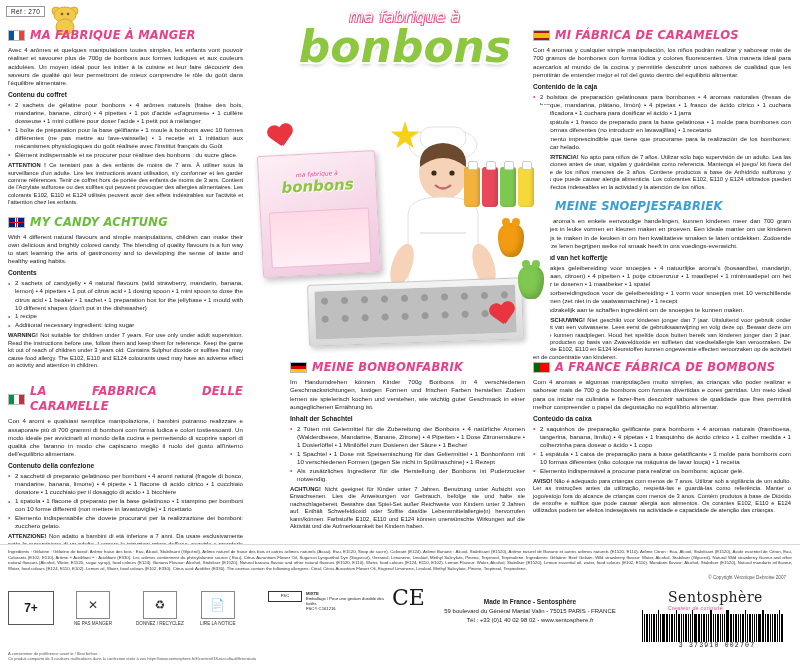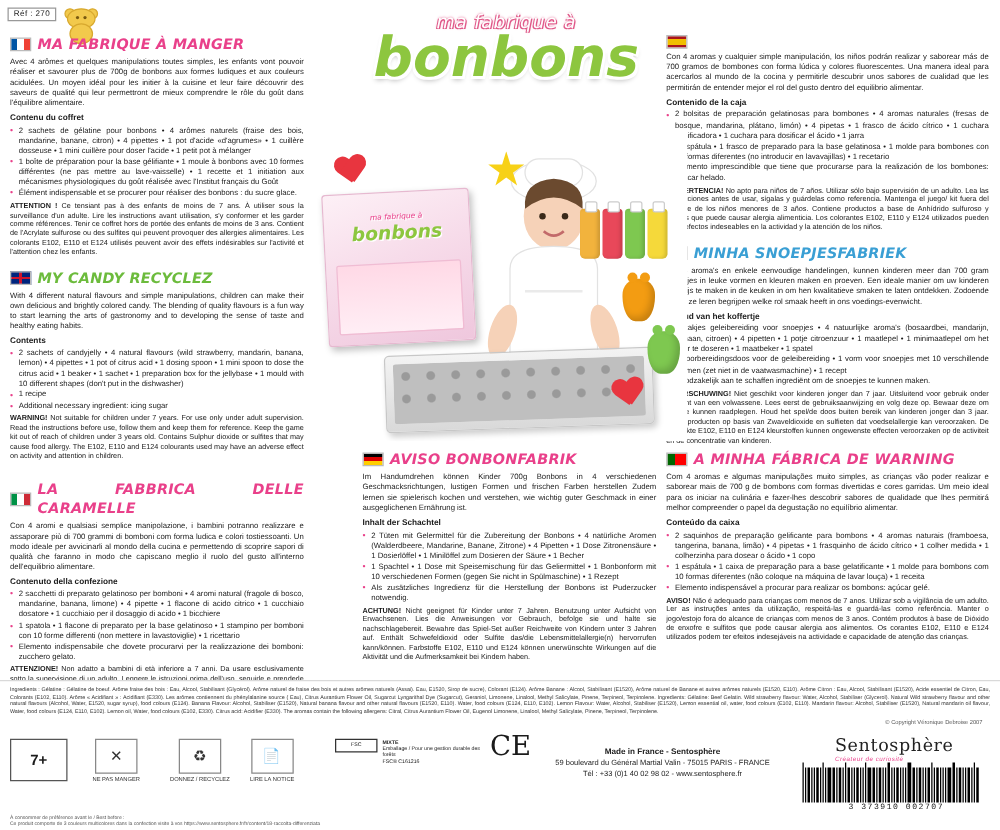--- a/index.html
+++ b/index.html
@@ -297,54 +297,55 @@
       <li>1 boîte de préparation pour la base gélifiante • 1 moule à bonbons avec 10 formes différentes (ne pas mettre au lave-vaisselle) • 1 recette et 1 initiation aux mécanismes physiologiques du goût réalisée avec l'Institut français du Goût</li>
       <li>Élément indispensable et se procurer pour réaliser des bonbons : du sucre glace.</li>
     </ul>
     <div class="warn">
       <b>ATTENTION !</b>
       <span>Ce tensiant pas à des enfants de moins de 7 ans. À utiliser sous la surveillance d'un adulte. Lire les instructions avant utilisation, s'y conformer et les garder comme références. Tenir ce coffret hors de portée des enfants de moins de 3 ans. Contient de l'Acrylate sulfurose ou des sulfites qui peuvent provoquer des allergies alimentaires. Les colorants E102, E110 et E124 utilisés peuvent avoir des effets indésirables sur l'activité et l'attention chez les enfants.</span>
     </div>
 
     <div class="sec-head" style="margin-top:8px">
       <span class="flag f-gb"></span>
-      <span class="sec-title green">MY CANDY RECYCLEZ</span>
+      <span class="sec-title green">MY CANDY ACHTUNG</span>
     </div>
     <p class="p">With 4 different natural flavours and simple manipulations, children can make their own delicious and brightly colored candy. The blending of quality flavours is a fun way to start learning the arts of gastronomy and to developing the sense of taste and healthy eating habits.</p>
     <div class="sub-head">Contents</div>
     <ul class="items">
       <li>2 sachets of candyjelly • 4 natural flavours (wild strawberry, mandarin, banana, lemon) • 4 pipettes • 1 pot of citrus acid • 1 dosing spoon • 1 mini spoon to dose the citrus acid • 1 beaker • 1 sachet • 1 preparation box for the jellybase • 1 mould with 10 different shapes (don't put in the dishwasher)</li>
       <li>1 recipe</li>
       <li>Additional necessary ingredient: icing sugar</li>
     </ul>
     <div class="warn">
       <b>WARNING!</b>
       <span>Not suitable for children under 7 years. For use only under adult supervision. Read the instructions before use, follow them and keep them for reference. Keep the game kit out of reach of children under 3 years old. Contains Sulphur dioxide or sulfites that may cause food allergy. The E102, E110 and E124 colourants used may have an adverse effect on activity and attention in children.</span>
     </div>
   </div>
 
   <div class="col col-right">
     <div class="sec-head">
       <span class="flag f-es"></span>
+      <span class="sec-title">MI FÁBRICA DE CARAMELOS</span>
     </div>
     <p class="p">Con 4 aromas y cualquier simple manipulación, los niños podrán realizar y saborear más de 700 gramos de bombones con forma lúdica y colores fluorescentes. Una manera ideal para acercarlos al mundo de la cocina y permitirle descubrir unos sabores de cualidad que les permitirán de entender mejor el rol del gusto dentro del equilibrio alimentar.</p>
     <div class="sub-head">Contenido de la caja</div>
     <ul class="items">
       <li>2 bolsitas de preparación gelatinosas para bombones • 4 aromas naturales (fresas de bosque, mandarina, plátano, limón) • 4 pipetas • 1 frasco de ácido cítrico • 1 cuchara dosificadora • 1 cuchara para dosificar el ácido • 1 jarra</li>
       <li>1 espátula • 1 frasco de preparado para la base gelatinosa • 1 molde para bombones con 10 formas diferentes (no introducir en lavavajillas) • 1 recetario</li>
       <li>Elemento imprescindible que tiene que procurarse para la realización de los bombones: azúcar helado.</li>
     </ul>
     <div class="warn">
       <b>¡ADVERTENCIA!</b>
       <span>No apto para niños de 7 años. Utilizar sólo bajo supervisión de un adulto. Lea las instrucciones antes de usar, sígalas y guárdelas como referencia. Mantenga el juego/ kit fuera del alcance de los niños menores de 3 años. Contiene productos a base de Anhídrido sulfuroso y sulfitos que puede causar alergia alimenticia. Los colorantes E102, E110 y E124 utilizados pueden tener efectos indeseables en la actividad y la atención de los niños.</span>
     </div>
 
     <div class="sec-head" style="margin-top:8px">
       <span class="flag f-nl"></span>
-      <span class="sec-title blue">MINHA SNOEPJESFABRIEK</span>
+      <span class="sec-title blue">MEINE SNOEPJESFABRIEK</span>
     </div>
     <p class="p">Met 4 aroma's en enkele eenvoudige handelingen, kunnen kinderen meer dan 700 gram snoepjes in leuke vormen en kleuren maken en proeven. Een ideale manier om uw kinderen wegwijs te maken in de keuken in om hen kwalitatieve smaken te laten ontdekken. Zodoende zullen ze leren begrijpen welke rol smaak heeft in ons voedings-evenwicht.</p>
     <div class="sub-head">Inhoud van het koffertje</div>
     <ul class="items">
       <li>2 zakjes geleibereiding voor snoepjes • 4 natuurlijke aroma's (bosaardbei, mandarijn, banaan, citroen) • 4 pipetten • 1 potje citroenzuur • 1 maatlepel • 1 minimaatlepel om het zuur te doseren • 1 maatbeker • 1 spatel</li>
       <li>1 voorbereidingsdoos voor de geleibereiding • 1 vorm voor snoepjes met 10 verschillende vormen (zet niet in de vaatwasmachine) • 1 recept</li>
       <li>Noodzakelijk aan te schaffen ingrediënt om de snoepjes te kunnen maken.</li>
     </ul>
     <div class="warn">
       <b>WAARSCHUWING!</b>
@@ -417,39 +418,39 @@
     </ul>
     <div class="warn">
       <b>ATTENZIONE!</b>
       <span>Non adatto a bambini di età inferiore a 7 anni. Da usare esclusivamente sotto la supervisione di un adulto. Leggere le istruzioni prima dell'uso, seguirle e prenderle come riferimento. Tenere il giocattolo kit fuori dalla portata di bambini di età inferiore a 3 anni. Contiene prodotti a base di Anidride solforosa e solfiti che può causare allergie alimentari. Nei bambini, coloranti E102, E110 e E124 utilizzati possono avere effetti indesiderati sulla loro attività e attenzione.</span>
     </div>
   </div>
 
   <div class="col col-bottom-mid">
     <div class="sec-head">
       <span class="flag f-de"></span>
-      <span class="sec-title">AVISO BONBONFABRIK</span>
+      <span class="sec-title">MEINE BONBONFABRIK</span>
     </div>
     <p class="p">Im Handumdrehen können Kinder 700g Bonbons in 4 verschiedenen Geschmacksrichtungen, lustigen Formen und frischen Farben herstellen Zudem lernen sie spielerisch kochen und verstehen, wie wichtig guter Geschmack in einer ausgeglichenen Ernährung ist.</p>
     <div class="sub-head">Inhalt der Schachtel</div>
     <ul class="items">
       <li>2 Tüten mit Gelermittel für die Zubereitung der Bonbons • 4 natürliche Aromen (Walderdbeere, Mandarine, Banane, Zitrone) • 4 Pipetten • 1 Dose Zitronensäure • 1 Dosierlöffel • 1 Minilöffel zum Dosieren der Säure • 1 Becher</li>
       <li>1 Spachtel • 1 Dose mit Speisemischung für das Geliermittel • 1 Bonbonform mit 10 verschiedenen Formen (gegen Sie nicht in Spülmaschine) • 1 Rezept</li>
       <li>Als zusätzliches Ingredienz für die Herstellung der Bonbons ist Puderzucker notwendig.</li>
     </ul>
     <div class="warn">
       <b>ACHTUNG!</b>
       <span>Nicht geeignet für Kinder unter 7 Jahren. Benutzung unter Aufsicht von Erwachsenen. Lies die Anweisungen vor Gebrauch, befolge sie und halte sie nachschlagebereit. Bewahre das Spiel-Set außer Reichweite von Kindern unter 3 Jahren auf. Enthält Schwefeldioxid oder Sulfite das/die Lebensmittelallergie(n) hervorrufen kann/können. Farbstoffe E102, E110 und E124 können unerwünschte Wirkungen auf die Aktivität und die Aufmerksamkeit bei Kindern haben.</span>
     </div>
   </div>
 
   <div class="col col-bottom-right">
     <div class="sec-head">
       <span class="flag f-pt"></span>
-      <span class="sec-title">A MINHA FÁBRICA DE WARNING</span>
+      <span class="sec-title">A FRANCE FÁBRICA DE BOMBONS</span>
     </div>
     <p class="p">Com 4 aromas e algumas manipulações muito simples, as crianças vão poder realizar e saborear mais de 700 g de bombons com formas divertidas e cores garridas. Um meio ideal para os iniciar na culinária e fazer-lhes descobrir sabores de qualidade que lhes permitirá melhor compreender o papel da degustação no equilíbrio alimentar.</p>
     <div class="sub-head">Conteúdo da caixa</div>
     <ul class="items">
       <li>2 saquinhos de preparação gelificante para bombons • 4 aromas naturais (framboesa, tangerina, banana, limão) • 4 pipetas • 1 frasquinho de ácido cítrico • 1 colher medida • 1 colherzinha para dosear o ácido • 1 copo</li>
       <li>1 espátula • 1 caixa de preparação para a base gelatificante • 1 molde para bombons com 10 formas diferentes (não coloque na máquina de lavar louça) • 1 receita</li>
       <li>Elemento indispensável a procurar para realizar os bombons: açúcar gelé.</li>
     </ul>
     <div class="warn">
       <b>AVISO!</b>

